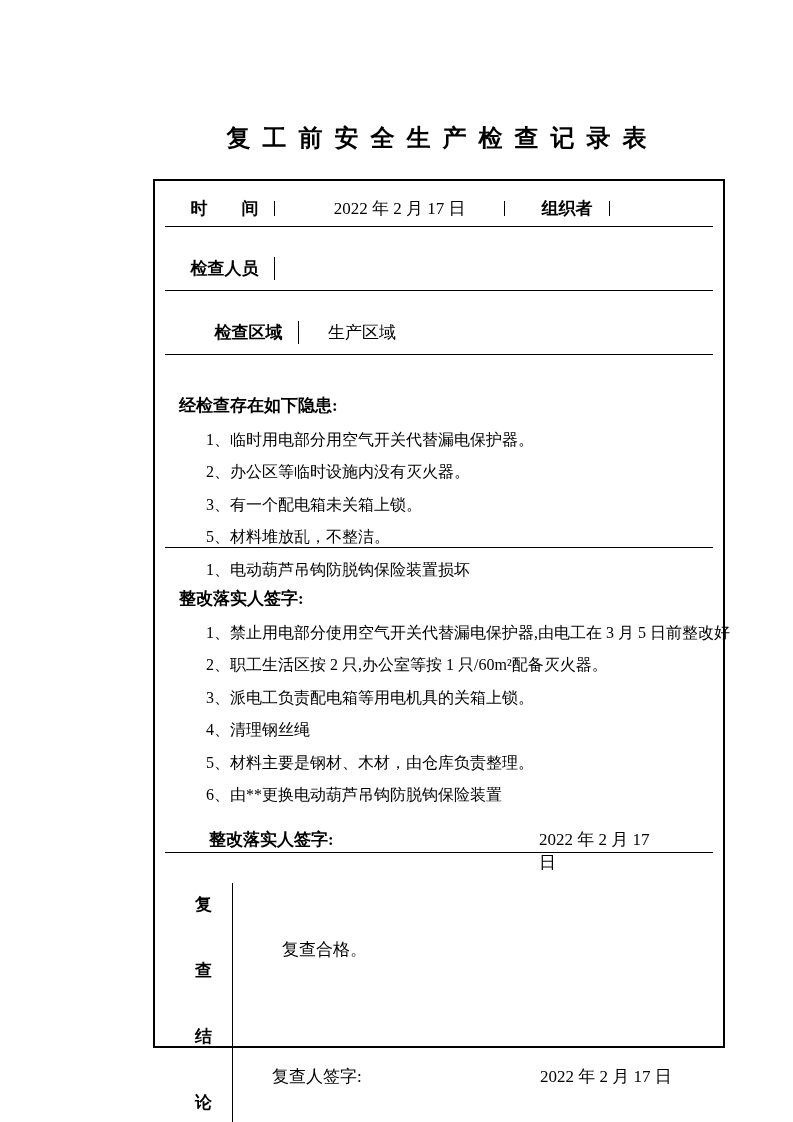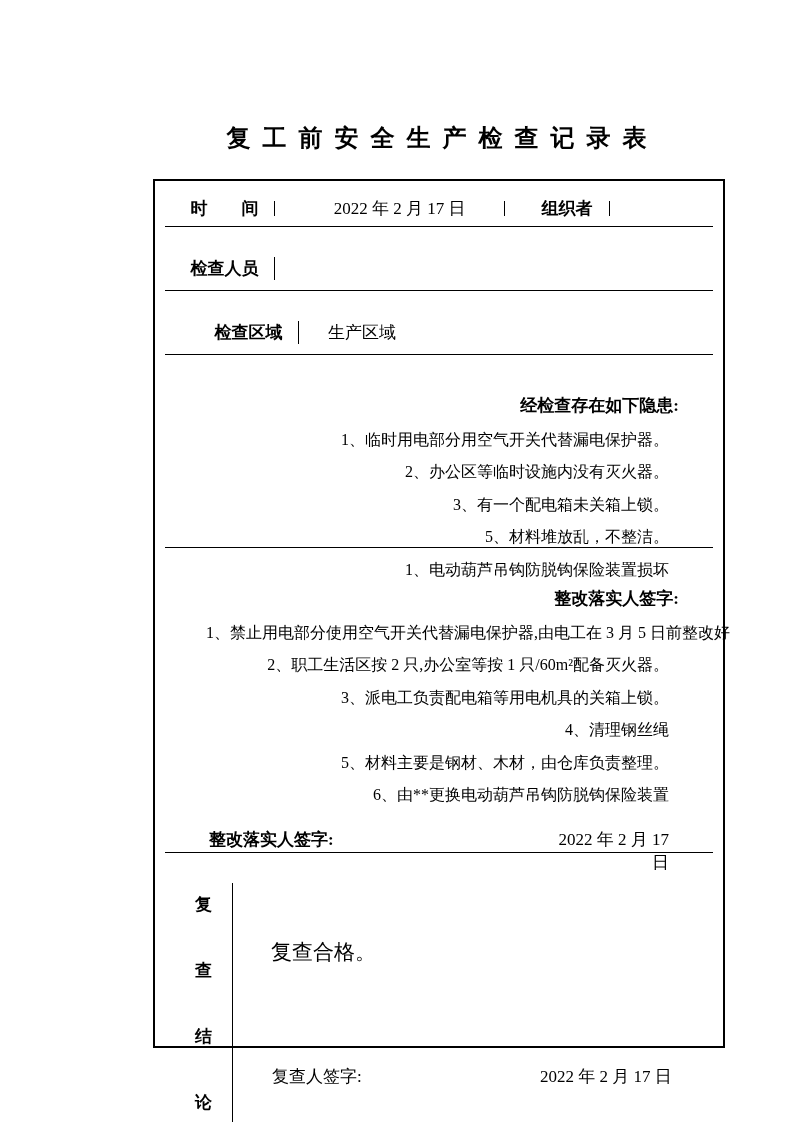--- a/index.html
+++ b/index.html
@@ -51,21 +51,21 @@
   .time-value { width: 210px; border-right: 1.5px solid #000; font-size: 17px; }
   .org-label {
     width: 85px;
     border-right: 1.5px solid #000;
     justify-content: center;
     font-weight: bold;
     font-size: 17px;
   }
   .flex-rest { flex: 1; font-size: 17px; }
   .area-value { padding-left: 9px; font-size: 17px; }
-  .section { border-bottom: 1.5px solid #000; padding: 8px 24px 0 4px; position: relative; text-align: right; }
+  .section { border-bottom: 1.5px solid #000; padding: 8px 24px 0 4px; position: relative; }
   .sec-hazards { height: 173px; }
   .sec-rect { height: 290px; }
   .sec-header { font-size: 17px; font-weight: bold; line-height: 26px; }
   .list { padding-left: 17px; }
   .list-item { font-size: 16px; line-height: 22.4px; white-space: nowrap; }
   .sign-line { position: relative; height: 24px; margin-top: 12px; }
   .sign-label { position: absolute; left: 20px; top: 0; font-size: 17px; font-weight: bold; }
   .sign-date { position: absolute; left: 350px; top: 0; font-size: 17px; }
   .review-row { flex: 1; border-bottom: none; }
   .review-label-col {
@@ -73,21 +73,21 @@
     border-right: 1.5px solid #000;
     display: flex;
     flex-direction: column;
     align-items: center;
     justify-content: center;
     gap: 23px;
     font-size: 17px;
     font-weight: bold;
   }
   .review-body { flex: 1; position: relative; }
-  .review-conclusion { position: absolute; top: 45px; left: 8px; font-size: 21px; text-align: center; }
+  .review-conclusion { position: absolute; top: 45px; left: 19px; font-size: 17px; text-align: center; }
   .review-sign-label { position: absolute; top: 172px; left: 9px; font-size: 17px; }
   .review-sign-date { position: absolute; top: 172px; left: 277px; font-size: 17px; }
 </style>
 </head>
 <body>
 
 <div class="page">
 
   <div class="doc-title">复工前安全生产检查记录表</div>
 

